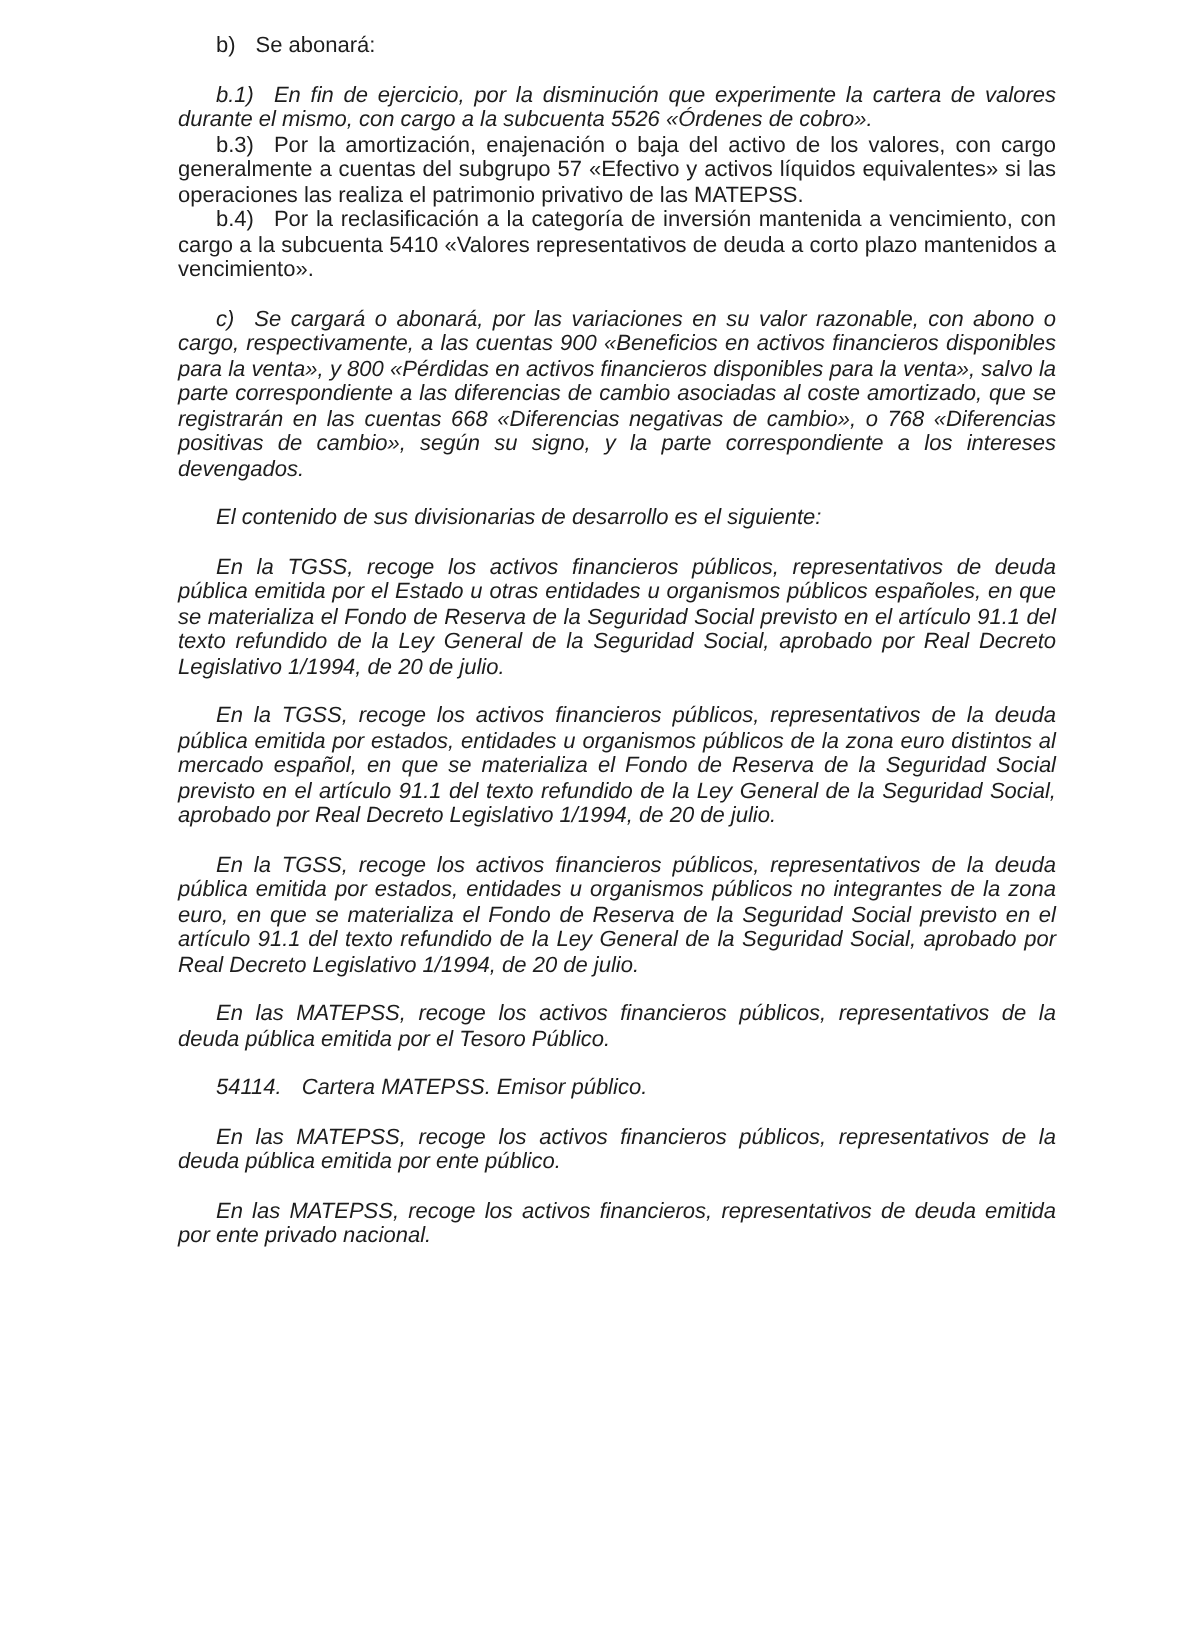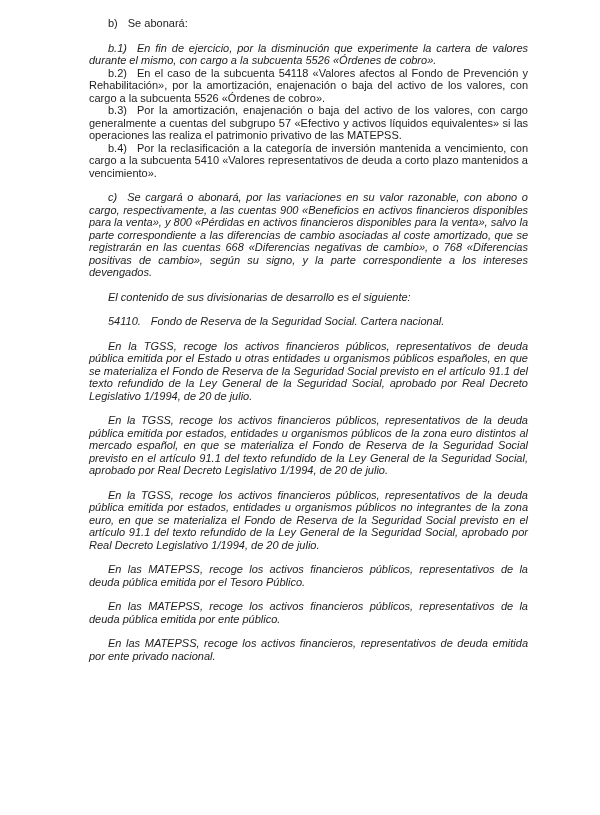--- a/index.html
+++ b/index.html
@@ -29,42 +29,41 @@
 </style>
 </head>
 <body>
 
 <div class="page">
 
   <p class="para"><span class="plabel">b)</span><span>Se abonará:</span></p>
 
   <p class="para gap"><span class="plabel">b.1)</span><span>En fin de ejercicio, por la disminución que experimente la cartera de valores durante el mismo, con cargo a la subcuenta 5526 «Órdenes de cobro».</span></p>
 
-  <p class="para"><span class="plabel">b.2)</span><span>En el caso de la subcuenta 54118 «Valores afectos al Fondo de Prevención y Rehabilitación», por la amortización, enajenación o baja del activo de los valores, con cargo a la subcuenta 5526 «Órdenes de cobro».</span></p>
 
   <p class="para"><span class="plabel">b.3)</span><span>Por la amortización, enajenación o baja del activo de los valores, con cargo generalmente a cuentas del subgrupo 57 «Efectivo y activos líquidos equivalentes» si las operaciones las realiza el patrimonio privativo de las MATEPSS.</span></p>
 
   <p class="para"><span class="plabel">b.4)</span><span>Por la reclasificación a la categoría de inversión mantenida a vencimiento, con cargo a la subcuenta 5410 «Valores representativos de deuda a corto plazo mantenidos a vencimiento».</span></p>
 
   <p class="para gap"><span class="plabel">c)</span><span>Se cargará o abonará, por las variaciones en su valor razonable, con abono o cargo, respectivamente, a las cuentas 900 «Beneficios en activos financieros disponibles para la venta», y 800 «Pérdidas en activos financieros disponibles para la venta», salvo la parte correspondiente a las diferencias de cambio asociadas al coste amortizado, que se registrarán en las cuentas 668 «Diferencias negativas de cambio», o 768 «Diferencias positivas de cambio», según su signo, y la parte correspondiente a los intereses devengados.</span></p>
 
   <p class="para gap"><span class="plabel"></span><span>El contenido de sus divisionarias de desarrollo es el siguiente:</span></p>
 
-  <p class="para gap"><span class="plabel">54110.</span><span>Fondo de Reserva de la Seguridad Social. Cartera nacional.</span></p>
 
   <p class="para gap"><span class="plabel"></span><span>En la TGSS, recoge los activos financieros públicos, representativos de deuda pública emitida por el Estado u otras entidades u organismos públicos españoles, en que se materializa el Fondo de Reserva de la Seguridad Social previsto en el artículo 91.1 del texto refundido de la Ley General de la Seguridad Social, aprobado por Real Decreto Legislativo 1/1994, de 20 de julio.</span></p>
 
 
   <p class="para gap"><span class="plabel"></span><span>En la TGSS, recoge los activos financieros públicos, representativos de la deuda pública emitida por estados, entidades u organismos públicos de la zona euro distintos al mercado español, en que se materializa el Fondo de Reserva de la Seguridad Social previsto en el artículo 91.1 del texto refundido de la Ley General de la Seguridad Social, aprobado por Real Decreto Legislativo 1/1994, de 20 de julio.</span></p>
 
 
   <p class="para gap"><span class="plabel"></span><span>En la TGSS, recoge los activos financieros públicos, representativos de la deuda pública emitida por estados, entidades u organismos públicos no integrantes de la zona euro, en que se materializa el Fondo de Reserva de la Seguridad Social previsto en el artículo 91.1 del texto refundido de la Ley General de la Seguridad Social, aprobado por Real Decreto Legislativo 1/1994, de 20 de julio.</span></p>
 
 
   <p class="para gap"><span class="plabel"></span><span>En las MATEPSS, recoge los activos financieros públicos, representativos de la deuda pública emitida por el Tesoro Público.</span></p>
 
+  <p class="para gap"><span class="plabel">54114.</span><span>Cartera MATEPSS. Emisor público.</span></p>
 
   <p class="para gap"><span class="plabel"></span><span>En las MATEPSS, recoge los activos financieros públicos, representativos de la deuda pública emitida por ente público.</span></p>
 
 
   <p class="para gap"><span class="plabel"></span><span>En las MATEPSS, recoge los activos financieros, representativos de deuda emitida por ente privado nacional.</span></p>
 
 </div>
 
 </body></html>

